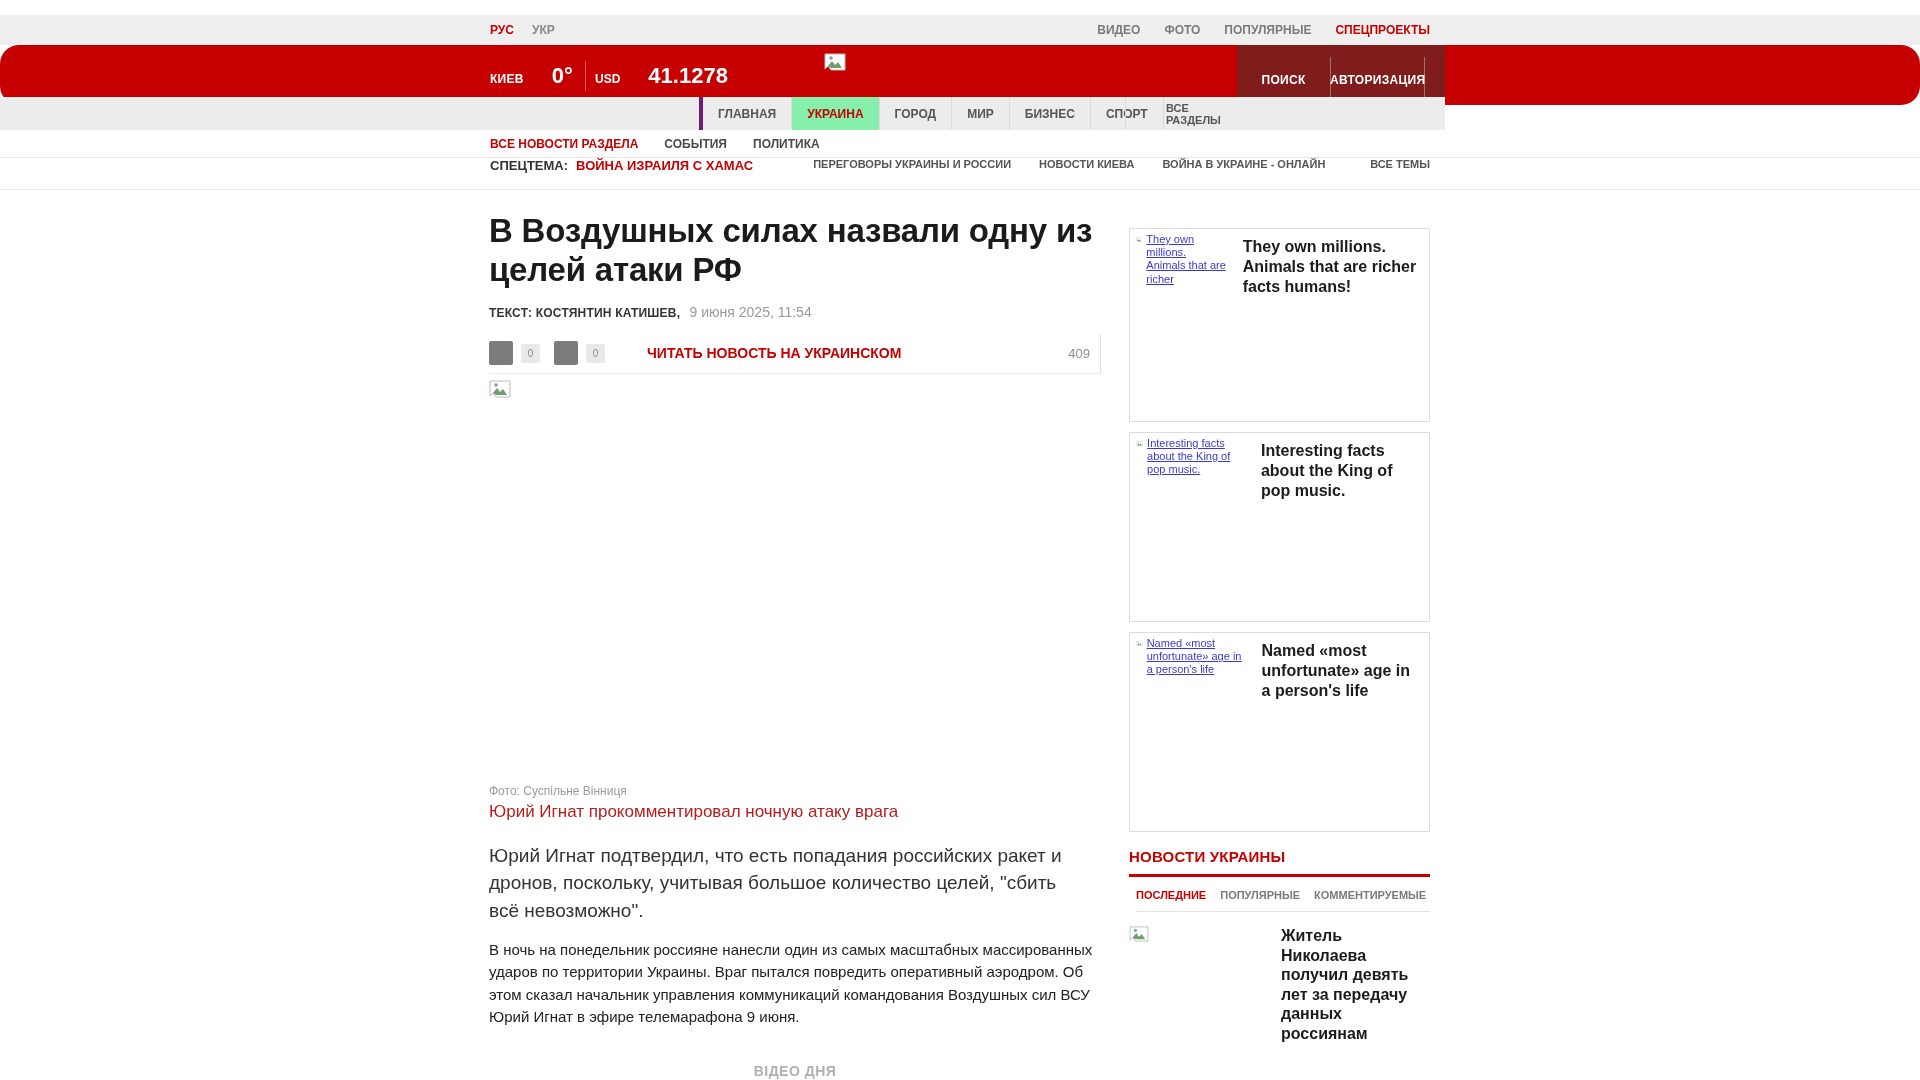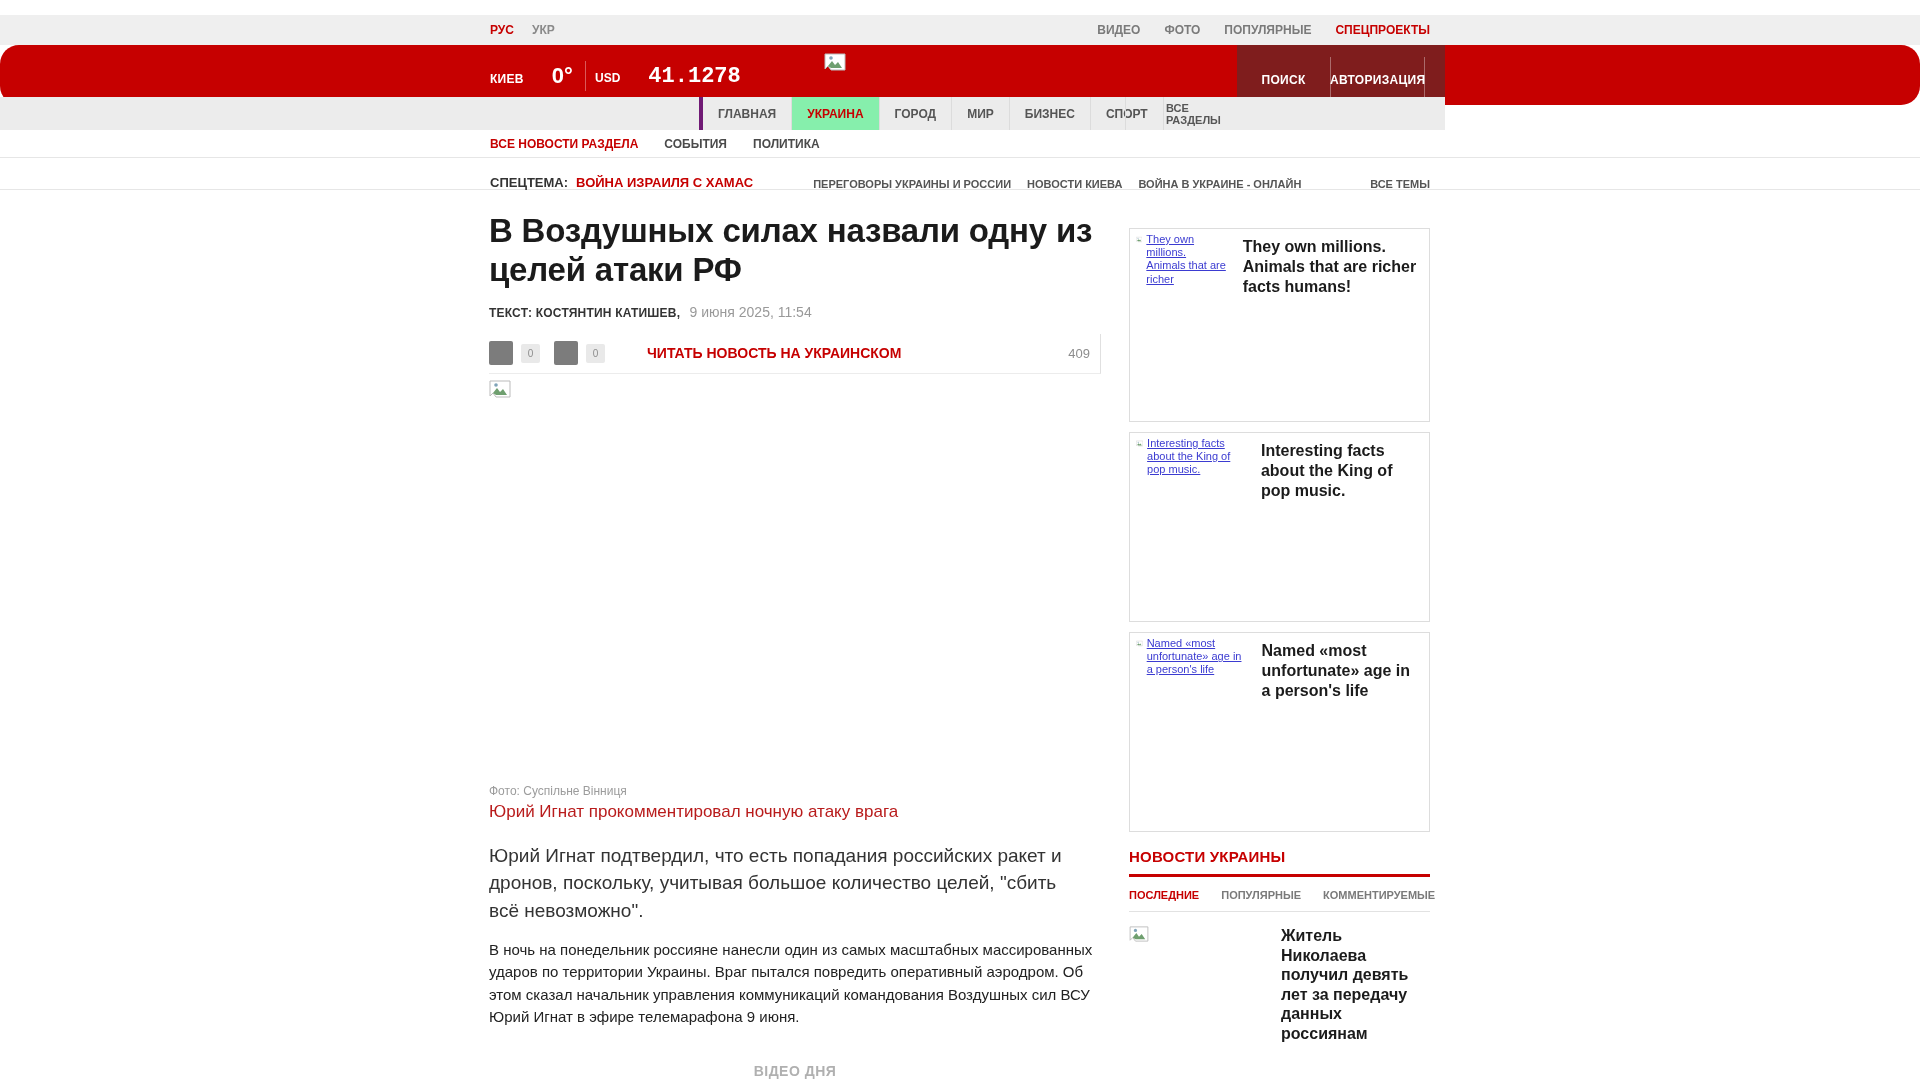--- a/index.html
+++ b/index.html
@@ -19,21 +19,21 @@
 
   
   .redband { position:absolute; top:45px; left:0; width:1920px; height:60px; background:#c60000;border-radius:19px; }
   .redband-inner { position:relative; width:940px; margin:0 auto; height:52px; color:#fff; }
   .weather { position:absolute; left:0; bottom:8px; display:flex; align-items:baseline; }
   .weather .city { font-size:12px; font-weight:bold; letter-spacing:.3px; }
   .weather .temp { font-size:22px; font-weight:bold; margin-left:28px; }
   .wx-sep { position:absolute; left:95px; bottom:6px; width:1px; height:30px; background:rgba(255,255,255,.35); }
   .currency { position:absolute; left:105px; bottom:8px; display:flex; align-items:baseline; }
   .currency .code { font-size:12px; font-weight:bold; }
-  .currency .rate { font-size:22px; font-weight:bold; margin-left:28px;font-family:Liberation Mono, monospace; }
+  .currency .rate { font-size:22px; font-weight:bold; margin-left:28px; }
   .logo-slot { position:absolute; left:334px; top:8px; }
 
   
   .redblock { position:absolute; top:45px; left:1237px; width:208px; height:85px; background:#7f1d1d; }
   .redblock .cell-sep1 { position:absolute; left:93px; top:12px; bottom:4px; width:1px; background:rgba(255,255,255,.35); }
   .redblock .cell-sep2 { position:absolute; left:187px; top:12px; bottom:4px; width:1px; background:rgba(255,255,255,.35); }
   .redblock .hbtn { position:absolute; top:28px; font-size:12px; font-weight:bold; color:#fff; letter-spacing:.3px; cursor:pointer; }
   .hbtn-search { left:0; width:93px; text-align:center; }
   .hbtn-auth { left:93px; width:94px; text-align:center; }
 
@@ -47,24 +47,24 @@
              font-size:11px; font-weight:bold; color:#555; border-left:1px solid #dcdcdc; cursor:pointer;padding-left:40px; }
 
   
   .subnav { position:absolute; top:130px; left:0; width:1920px; height:28px; background:#fff; border-bottom:1px solid #e6e6e6; }
   .subnav-inner { width:940px; margin:0 auto; height:28px; display:flex; align-items:center; gap:26px; }
   .subnav-all { font-size:12px; font-weight:bold; color:#c60000; cursor:pointer; }
   .subnav-item { font-size:12px; font-weight:bold; color:#4a4a4a; cursor:pointer; }
 
   
   .spectheme { position:absolute; top:158px; left:0; width:1920px; height:32px; background:#fff; border-bottom:1px solid #e6e6e6; }
-  .spectheme-inner { width:940px; margin:0 auto; height:32px; display:flex; align-items:flex-end; }
+  .spectheme-inner { width:940px; margin:0 auto; height:32px; display:flex; align-items:flex-start; }
   .spec-label { font-size:13px; font-weight:bold; color:#333; }
   .spec-highlight { font-size:13px; font-weight:bold; color:#c60000; margin-left:8px; cursor:pointer; }
-  .spec-links { display:flex; gap:16px; margin-left:60px; }
+  .spec-links { display:flex; gap:28px; margin-left:60px; }
   .spec-link { font-size:11px; font-weight:bold; color:#555; cursor:pointer; }
   .spec-all { margin-left:auto; font-size:11px; font-weight:bold; color:#555; cursor:pointer; }
 
   
   .article { position:absolute; left:489px; top:212px; width:612px; }
   .article h1 { font-size:33px; line-height:1.18; font-weight:bold; color:#1b1b1b; letter-spacing:-.2px; }
   .byline { margin-top:14px; font-size:12px; color:#999; }
   .byline .author { font-weight:bold; color:#333; letter-spacing:.2px; }
   .byline .date { font-size:14px; color:#999; margin-left:6px; font-weight:normal; }
 
@@ -89,21 +89,21 @@
   .promo-card { position:relative; border:1px solid #ddd; background:#fff; margin-bottom:10px;
                 display:flex; flex-direction:row; justify-content:space-between; cursor:pointer; }
   .promo-1 { height:194px; } .promo-2 { height:190px; } .promo-3 { height:200px; }
   .promo-alt { display:flex; align-items:flex-start; gap:4px; padding:4px 6px; }
   .promo-alt span { font-size:11px; color:#3b3bd1; text-decoration:underline; line-height:1.2; }
   .promo-title { padding:8px 10px 10px; font-size:16px; font-weight:bold; color:#1b1b1b; line-height:1.25; }
 
   .news-section { margin-top:16px; }
   .news-heading { font-size:15px; font-weight:bold; color:#c60000; letter-spacing:.2px; }
   .news-rule { margin-top:9px; height:3px; background:#c60000; }
-  .news-tabs { display:flex; gap:22px; margin-top:12px; padding-bottom:10px; border-bottom:1px solid #e2e2e2; }
+  .news-tabs { display:flex; gap:14px; margin-top:12px; padding-bottom:10px; border-bottom:1px solid #e2e2e2;margin-left:7px; }
   .news-tab { font-size:11px; font-weight:bold; color:#7a7a7a; cursor:pointer; }
   .news-tab.active { color:#c60000; }
   .news-item { display:flex; margin-top:14px; cursor:pointer; }
   .news-thumb { width:152px; }
   .news-title { width:149px; font-size:16px; font-weight:bold; color:#1b1b1b; line-height:1.22; }
 
   .bi-icon { display:inline-block; }
 </style>
 </head>
 <body>

